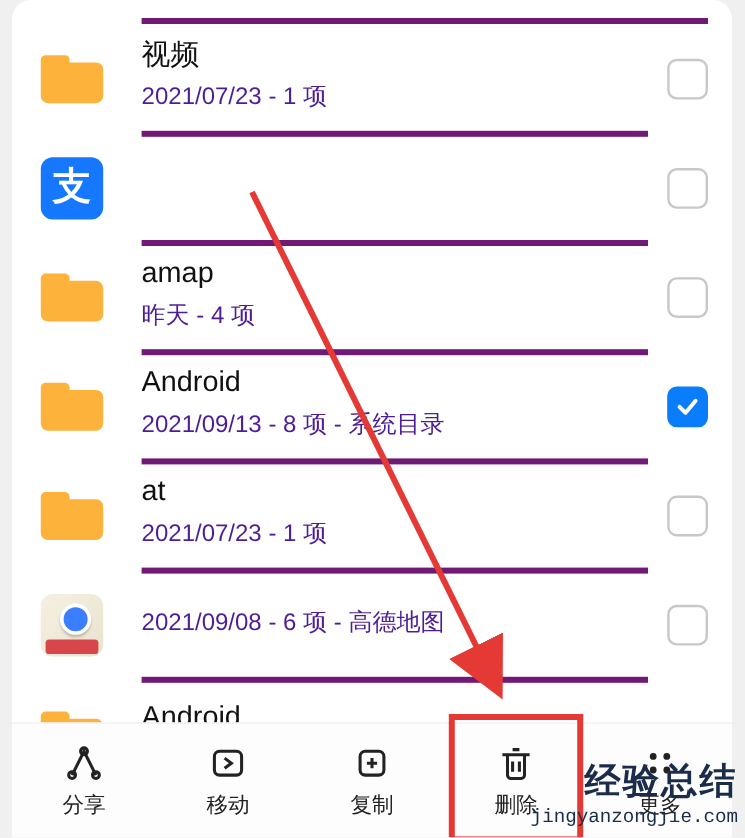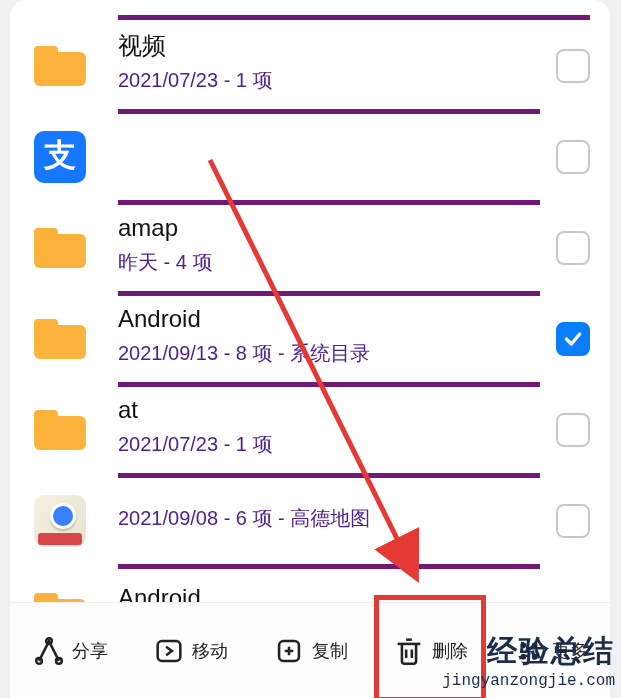--- a/index.html
+++ b/index.html
@@ -173,21 +173,21 @@
     left: 0;
     right: 0;
     height: 95px;
     background: #fdfdfd;
     display: flex;
     border-top: 1px solid #eee;
   }
   .tab {
     flex: 1;
     display: flex;
-    flex-direction: row;
+    flex-direction: column;
     align-items: center;
     justify-content: center;
     gap: 6px;
     position: relative;
   }
   .tab-label {
     font-size: 18px;
     color: #222;
   }
   .tab svg { width: 34px; height: 34px; }

